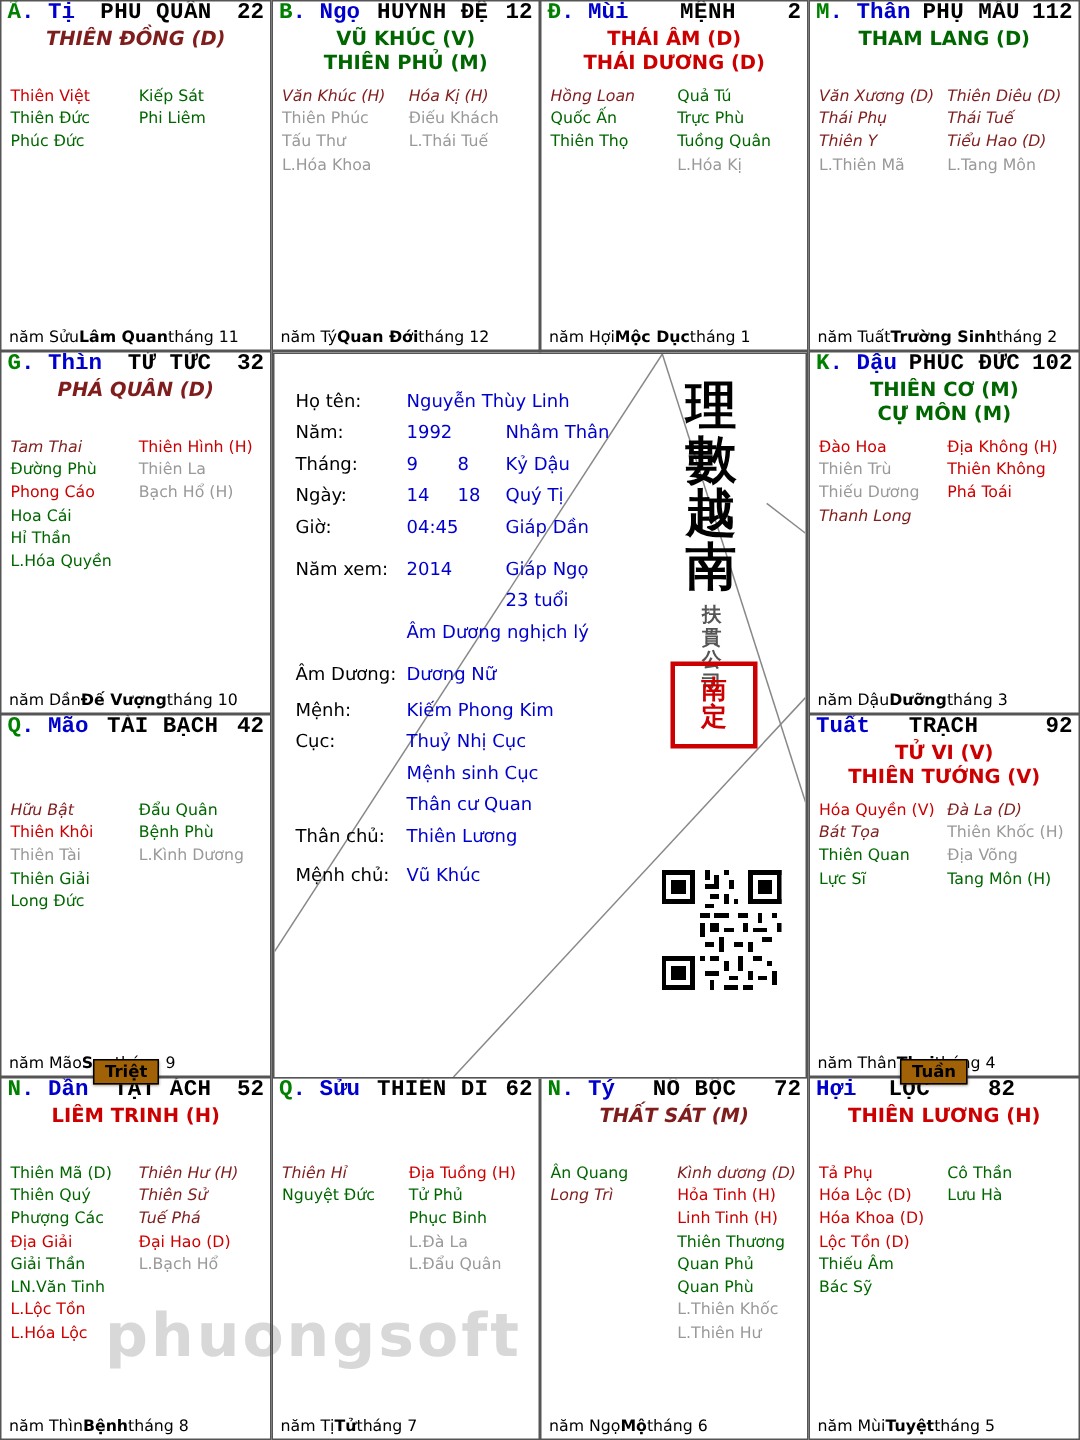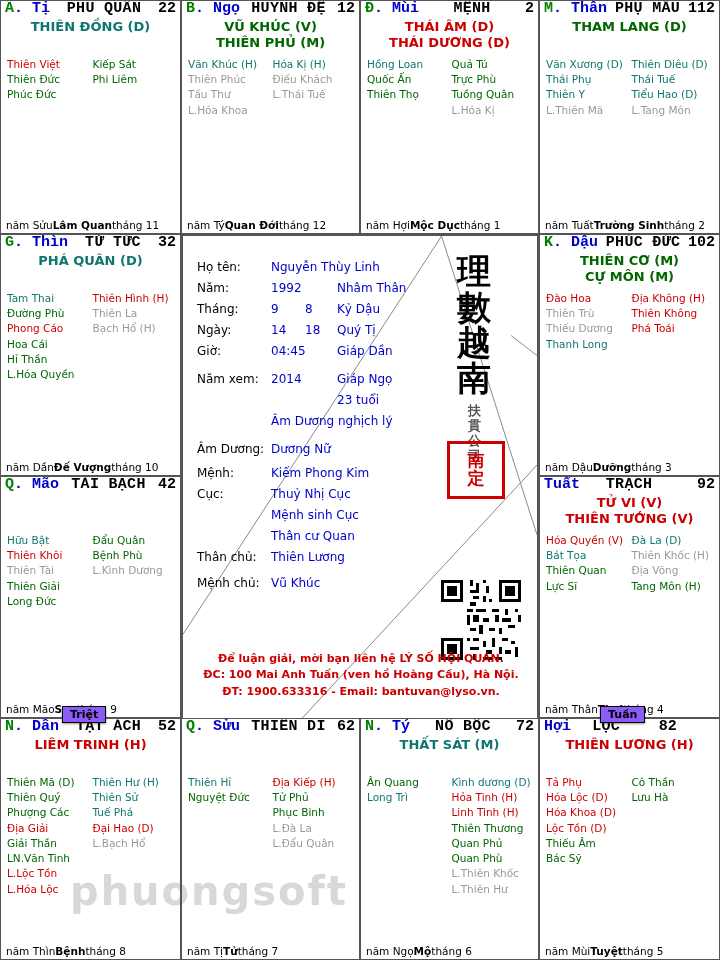--- a/index.html
+++ b/index.html
@@ -38,21 +38,21 @@
   .phdr .cung { color:#000; font-weight:bold; letter-spacing:.3px; }
   .phdr .num { color:#000; font-weight:bold; }
 
   .pmain {
     text-align:center; font-weight:bold; font-size:13px;
     line-height:1.25; margin-top:2px;
   }
   .red { color:#cc0000; }
   .green { color:#006600; }
   .grey { color:#999999; }
-  .black { color:#0f766e; }
+  .black { color:#7f1d1d;font-style:italic; }
 
   .stars {
     position:absolute; top:56px; left:0; right:0;
     display:flex; padding:0 6px;
     font-size:10.5px; line-height:1.45;
   }
   .stars .col { flex:1; }
   .stars .col.c2 { padding-left:4px; }
 
   .pfoot {
@@ -109,21 +109,21 @@
   .qr {
     position:absolute; right:16px; bottom:58px;
     width:80px; height:80px; background:#fff;
   }
   
   .diag { position:absolute; left:0; top:0; width:100%; height:100%; pointer-events:none; }
 
   
   .marker {
     position:absolute; z-index:5;
-    background:#8b5cf6; border:1px solid #000;
+    background:#a16207; border:1px solid #000;
     font-size:11px; font-weight:bold; padding:1px 7px;
     box-shadow:0 1px 2px rgba(0,0,0,.4);
   }
   #triet { left:62px; top:706px; }
   #tuan { left:600px; top:706px; }
 
   .wm {
     position:absolute; left:70px; top:868px;
     font-size:40px; color:#d8d8d8; font-weight:bold; letter-spacing:2px;
     z-index:0;
@@ -418,21 +418,21 @@
       <span class="chi"><span class="chi-pre">Q</span><span>. Sửu</span></span>
       <span class="cung">THIÊN DI</span>
       <span class="num">62</span>
     </div>
     <div class="stars">
       <div class="col">
         <div class="black">Thiên Hỉ</div>
         <div class="green">Nguyệt Đức</div>
       </div>
       <div class="col c2">
-        <div class="red">Địa Kiếp (H)</div>
+        <div class="red">Địa Tuồng (H)</div>
         <div class="green">Tử Phủ</div>
         <div class="green">Phục Binh</div>
         <div class="grey">L.Đà La</div>
         <div class="grey">L.Đẩu Quân</div>
       </div>
     </div>
     <div class="pfoot">
       <span class="yr">năm Tị</span>
       <span class="mid">Tử</span>
       <span class="mo">tháng 7</span>
@@ -642,21 +642,16 @@
     <div class="irow">
         <span class="ilab">Thân chủ:</span>
         <span class="ivwide">Thiên Lương</span>
       </div>
     <div class="irow" style="margin-top:12px">
         <span class="ilab">Mệnh chủ:</span>
         <span class="ivwide">Vũ Khúc</span>
       </div>
   </div>
 
-  <div class="note">
-    <div>Để luận giải, mời bạn liên hệ LÝ SỐ HỘI QUÁN.</div>
-    <div>ĐC: 100 Mai Anh Tuấn (ven hồ Hoàng Cầu), Hà Nội.</div>
-    <div>ĐT: 1900.633316 - Email: bantuvan@lyso.vn.</div>
-  </div>
 </div>
 
 <div class="marker" id="triet">Triệt</div>
 <div class="marker" id="tuan">Tuần</div>
 
 </body></html>

